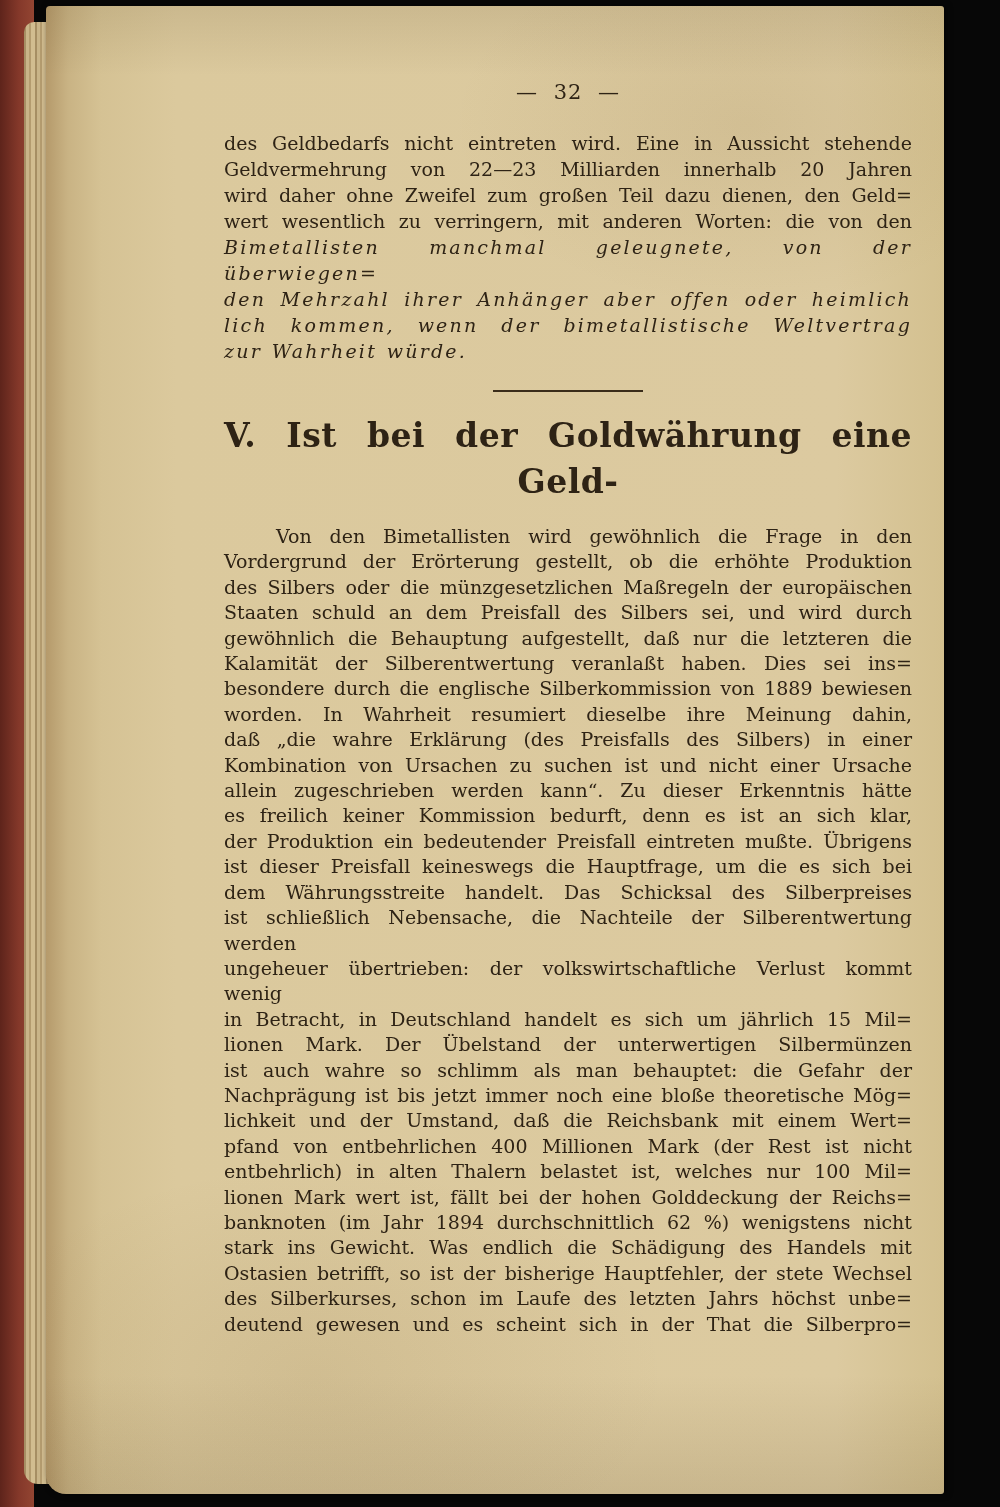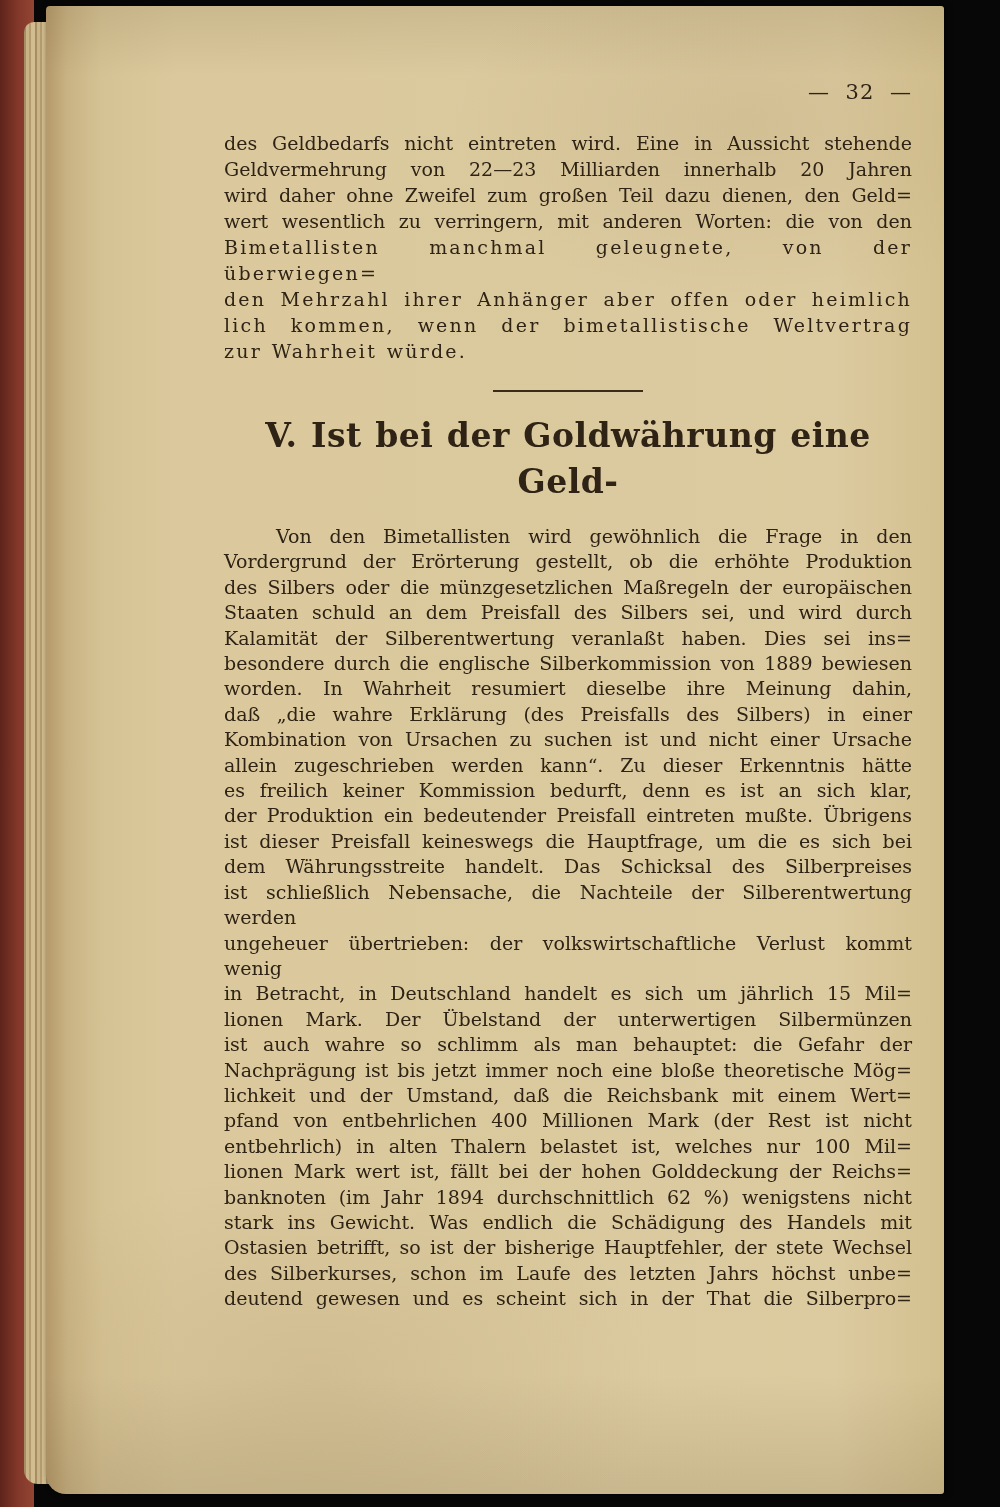--- a/index.html
+++ b/index.html
@@ -44,53 +44,52 @@
     box-shadow: 2px 0 6px rgba(0,0,0,0.6);
   }
   .textcol {
     position: absolute;
     left: 178px;
     width: 688px;
     color: #2e2315;
   }
   .pagenum {
     top: 74px;
-    text-align: right;
+    text-align: center;
     font-size: 21px;
     letter-spacing: 1px;
     word-spacing: 8px;
   }
   .para {
     font-size: 19px;
     line-height: 26px;
     word-spacing: 1.5px;
   }
   .para .line {
     text-align: justify;
     text-align-last: justify;
   }
-  .para .line.spaced { letter-spacing: 2.2px; }
+  .para .line.spaced { letter-spacing: 2.2px; font-style: italic; }
   .para .line.last { text-align-last: left; }
   .para .line.indent { padding-left: 52px; }
   .para1 { top: 124px; }
   .divider {
     position: absolute;
     left: 447px; top: 384px;
     width: 150px; height: 2px;
     background: #3a2c1a;
   }
   .heading {
     top: 407px;
     font-size: 33px;
     line-height: 46px;
     font-weight: bold;
     letter-spacing: 0.5px;
   }
   .heading .line {
-    text-align: center;
     text-align-last: center;
   }
   .bodypara {
     top: 518px;
     line-height: 25.4px;
   }
 </style>
 </head>
 <body>
 
@@ -116,20 +115,21 @@
 
     <div class="textcol para heading">
         <div class="line">V. Ist bei der Goldwährung eine Geld-</div>
       </div>
 
     <div class="textcol para bodypara">
         <div class="line indent">Von den Bimetallisten wird gewöhnlich die Frage in den</div>
         <div class="line">Vordergrund der Erörterung gestellt, ob die erhöhte Produktion</div>
         <div class="line">des Silbers oder die münzgesetzlichen Maßregeln der europäischen</div>
         <div class="line">Staaten schuld an dem Preisfall des Silbers sei, und wird durch</div>
+        <div class="line">gewöhnlich die Behauptung aufgestellt, daß nur die letzteren die</div>
         <div class="line">Kalamität der Silberentwertung veranlaßt haben.  Dies sei ins=</div>
         <div class="line">besondere durch die englische Silberkommission von 1889 bewiesen</div>
         <div class="line">worden.  In Wahrheit resumiert dieselbe ihre Meinung dahin,</div>
         <div class="line">daß „die wahre Erklärung (des Preisfalls des Silbers) in einer</div>
         <div class="line">Kombination von Ursachen zu suchen ist und nicht einer Ursache</div>
         <div class="line">allein zugeschrieben werden kann“.  Zu dieser Erkenntnis hätte</div>
         <div class="line">es freilich keiner Kommission bedurft, denn es ist an sich klar,</div>
         <div class="line">der Produktion ein bedeutender Preisfall eintreten mußte.  Übrigens</div>
         <div class="line">ist dieser Preisfall keineswegs die Hauptfrage, um die es sich bei</div>
         <div class="line">dem Währungsstreite handelt.  Das Schicksal des Silberpreises</div>

